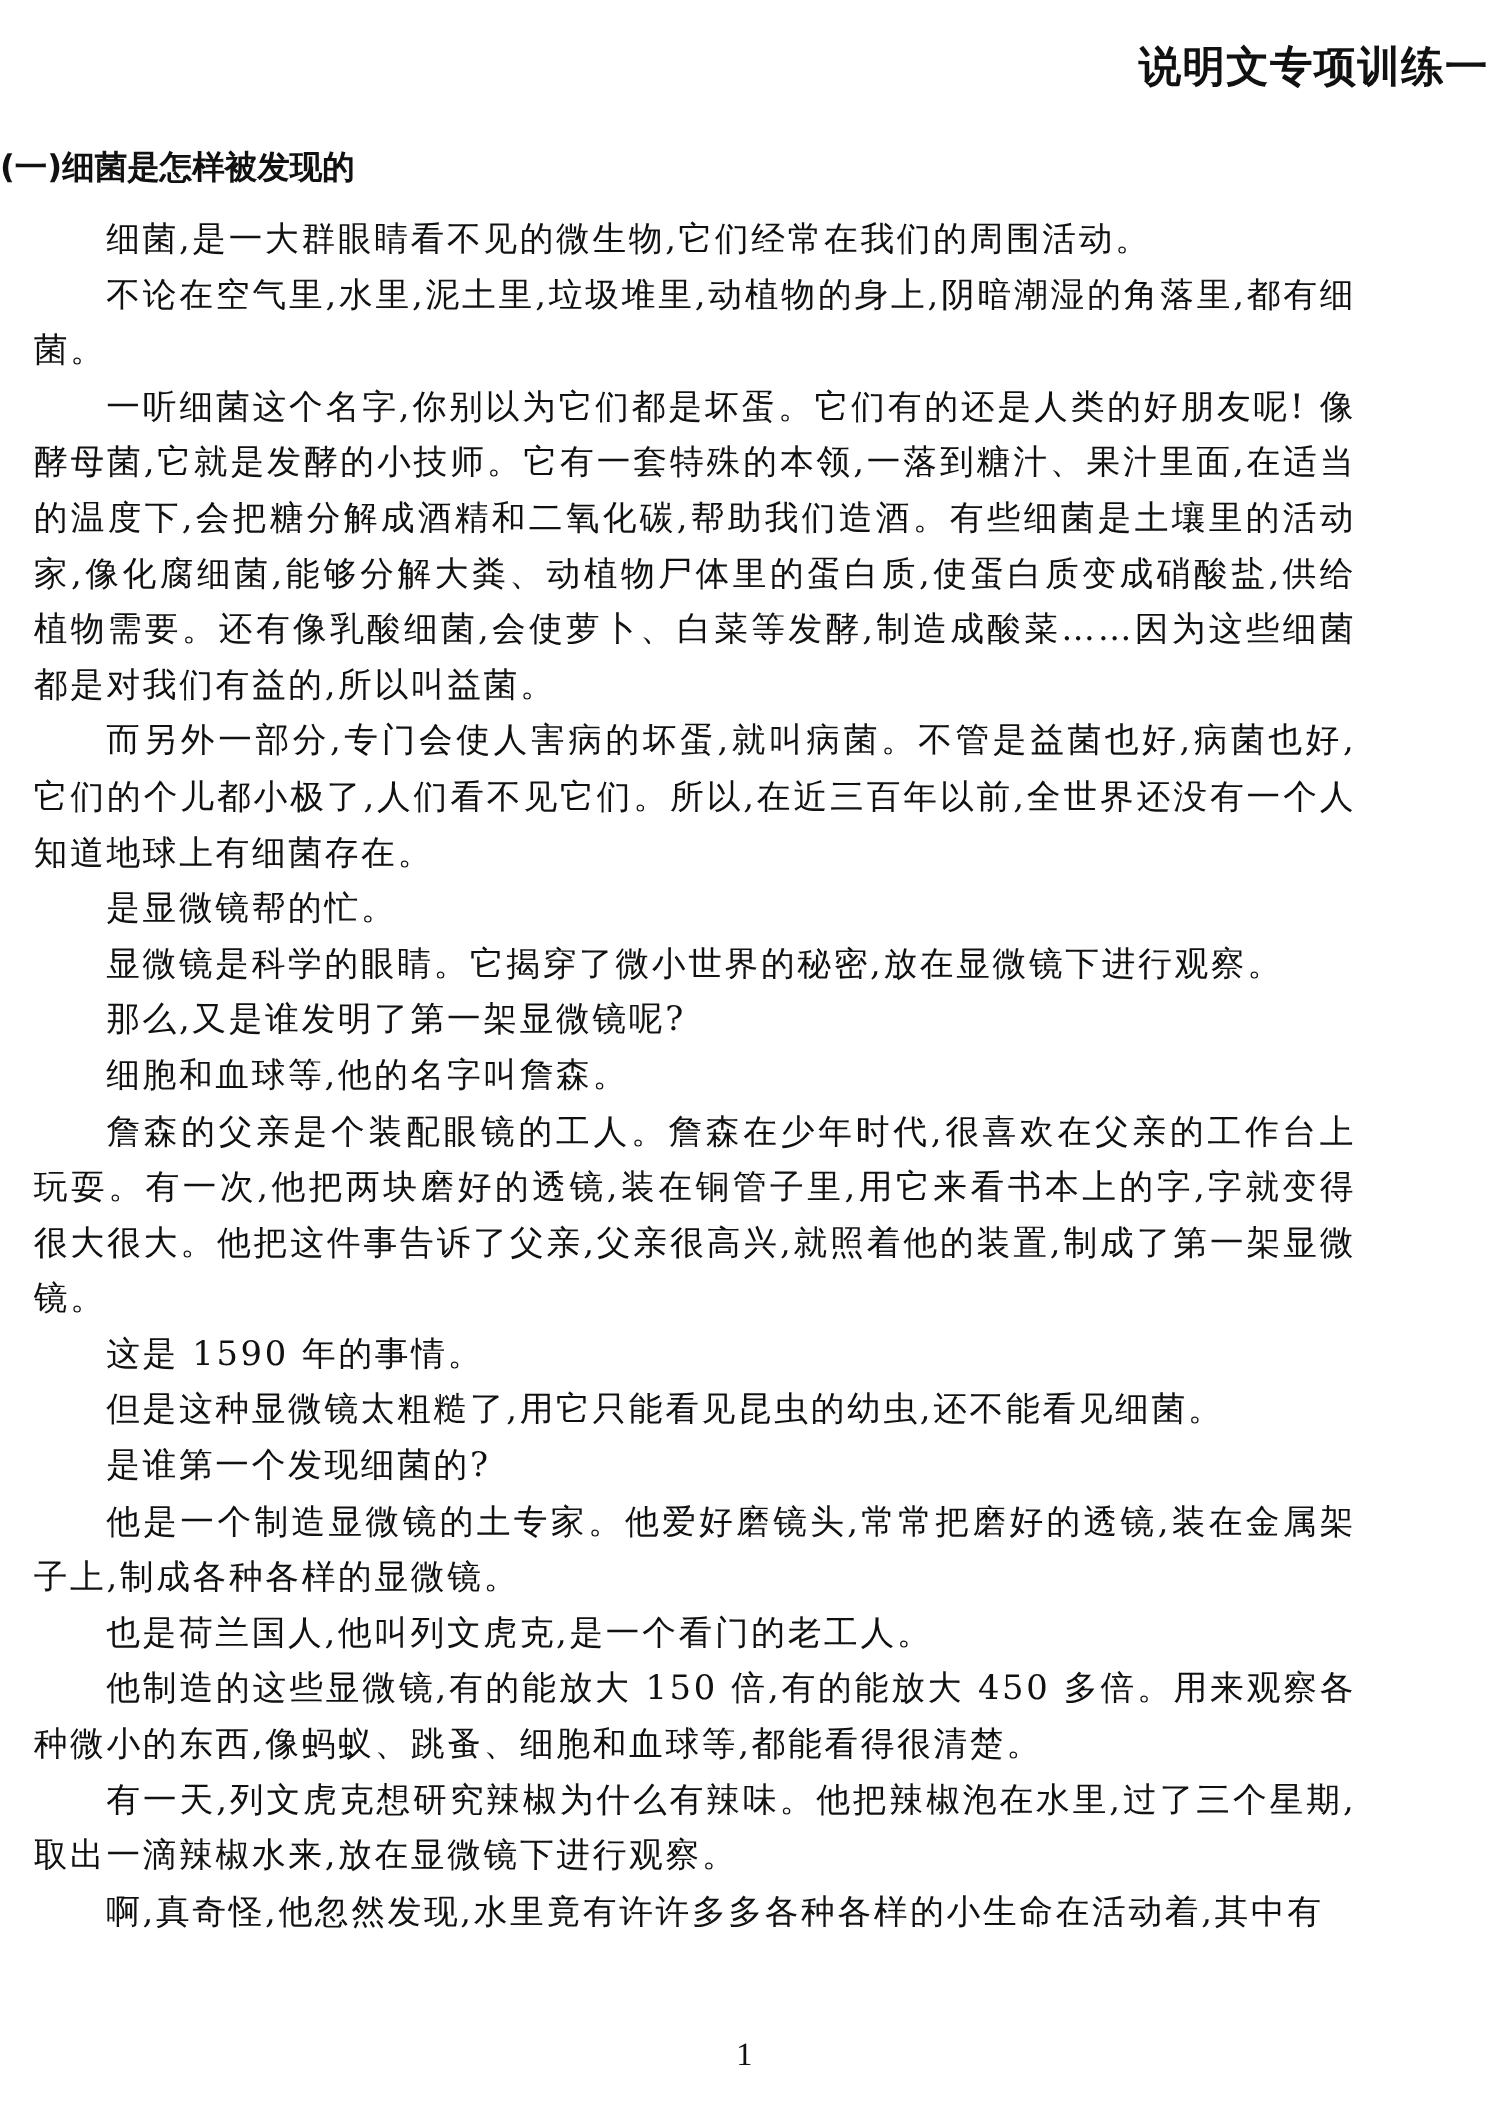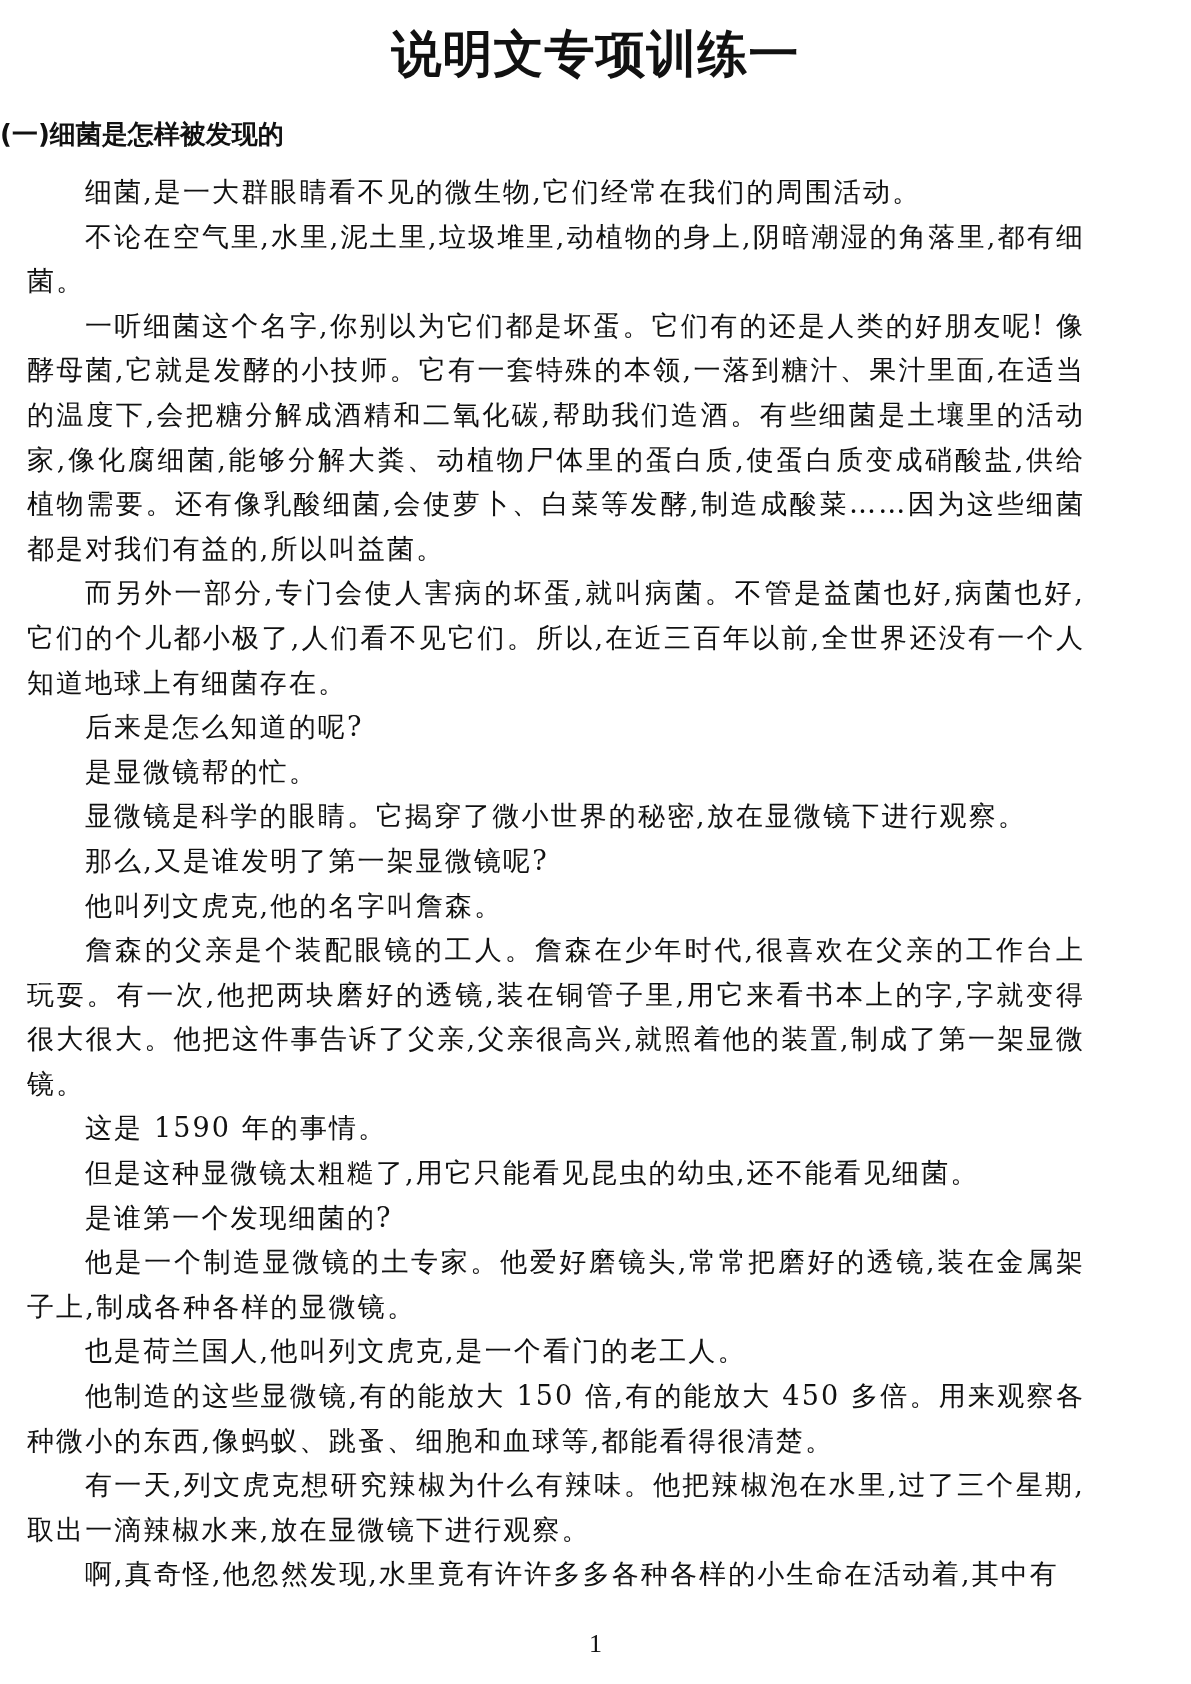--- a/index.html
+++ b/index.html
@@ -19,24 +19,24 @@
       position: absolute;
       left: 0; top: 0;
       width: 1191px;
       height: 1684px;
     }
     .title {
       position: absolute;
       top: 28px;
       left: 0;
       width: 1191px;
-      text-align: center;
+      text-align: right;
       font-family: "DejaVu Sans", "Liberation Sans", sans-serif;
       font-weight: bold;
-      font-size: 50px;
+      font-size: 34px;
       letter-spacing: 1px;
       line-height: 52px;
       margin: 0;
     }
     .subtitle {
       position: absolute;
       top: 114px;
       left: 0;
       width: 1191px;
       text-align: left;
@@ -79,25 +79,24 @@
 
 <div class="page">
   <h1 class="title">说明文专项训练一</h1>
   <h2 class="subtitle">(一)细菌是怎样被发现的</h2>
 
   <div class="body-text">
     <p class="para">细菌,是一大群眼睛看不见的微生物,它们经常在我们的周围活动。</p>
     <p class="para">不论在空气里,水里,泥土里,垃圾堆里,动植物的身上,阴暗潮湿的角落里,都有细菌。</p>
     <p class="para">一听细菌这个名字,你别以为它们都是坏蛋。它们有的还是人类的好朋友呢! 像酵母菌,它就是发酵的小技师。它有一套特殊的本领,一落到糖汁、果汁里面,在适当的温度下,会把糖分解成酒精和二氧化碳,帮助我们造酒。有些细菌是土壤里的活动家,像化腐细菌,能够分解大粪、动植物尸体里的蛋白质,使蛋白质变成硝酸盐,供给植物需要。还有像乳酸细菌,会使萝卜、白菜等发酵,制造成酸菜……因为这些细菌都是对我们有益的,所以叫益菌。</p>
     <p class="para">而另外一部分,专门会使人害病的坏蛋,就叫病菌。不管是益菌也好,病菌也好,它们的个儿都小极了,人们看不见它们。所以,在近三百年以前,全世界还没有一个人知道地球上有细菌存在。</p>
-    <p class="para">后来是怎么知道的呢?</p>
     <p class="para">是显微镜帮的忙。</p>
     <p class="para">显微镜是科学的眼睛。它揭穿了微小世界的秘密,放在显微镜下进行观察。</p>
     <p class="para">那么,又是谁发明了第一架显微镜呢?</p>
-    <p class="para">他叫列文虎克,他的名字叫詹森。</p>
+    <p class="para">细胞和血球等,他的名字叫詹森。</p>
     <p class="para">詹森的父亲是个装配眼镜的工人。詹森在少年时代,很喜欢在父亲的工作台上玩耍。有一次,他把两块磨好的透镜,装在铜管子里,用它来看书本上的字,字就变得很大很大。他把这件事告诉了父亲,父亲很高兴,就照着他的装置,制成了第一架显微镜。</p>
     <p class="para">这是 1590 年的事情。</p>
     <p class="para">但是这种显微镜太粗糙了,用它只能看见昆虫的幼虫,还不能看见细菌。</p>
     <p class="para">是谁第一个发现细菌的?</p>
     <p class="para">他是一个制造显微镜的土专家。他爱好磨镜头,常常把磨好的透镜,装在金属架子上,制成各种各样的显微镜。</p>
     <p class="para">也是荷兰国人,他叫列文虎克,是一个看门的老工人。</p>
     <p class="para">他制造的这些显微镜,有的能放大 150 倍,有的能放大 450 多倍。用来观察各种微小的东西,像蚂蚁、跳蚤、细胞和血球等,都能看得很清楚。</p>
     <p class="para">有一天,列文虎克想研究辣椒为什么有辣味。他把辣椒泡在水里,过了三个星期,取出一滴辣椒水来,放在显微镜下进行观察。</p>
     <p class="para">啊,真奇怪,他忽然发现,水里竟有许许多多各种各样的小生命在活动着,其中有</p>
   </div>

